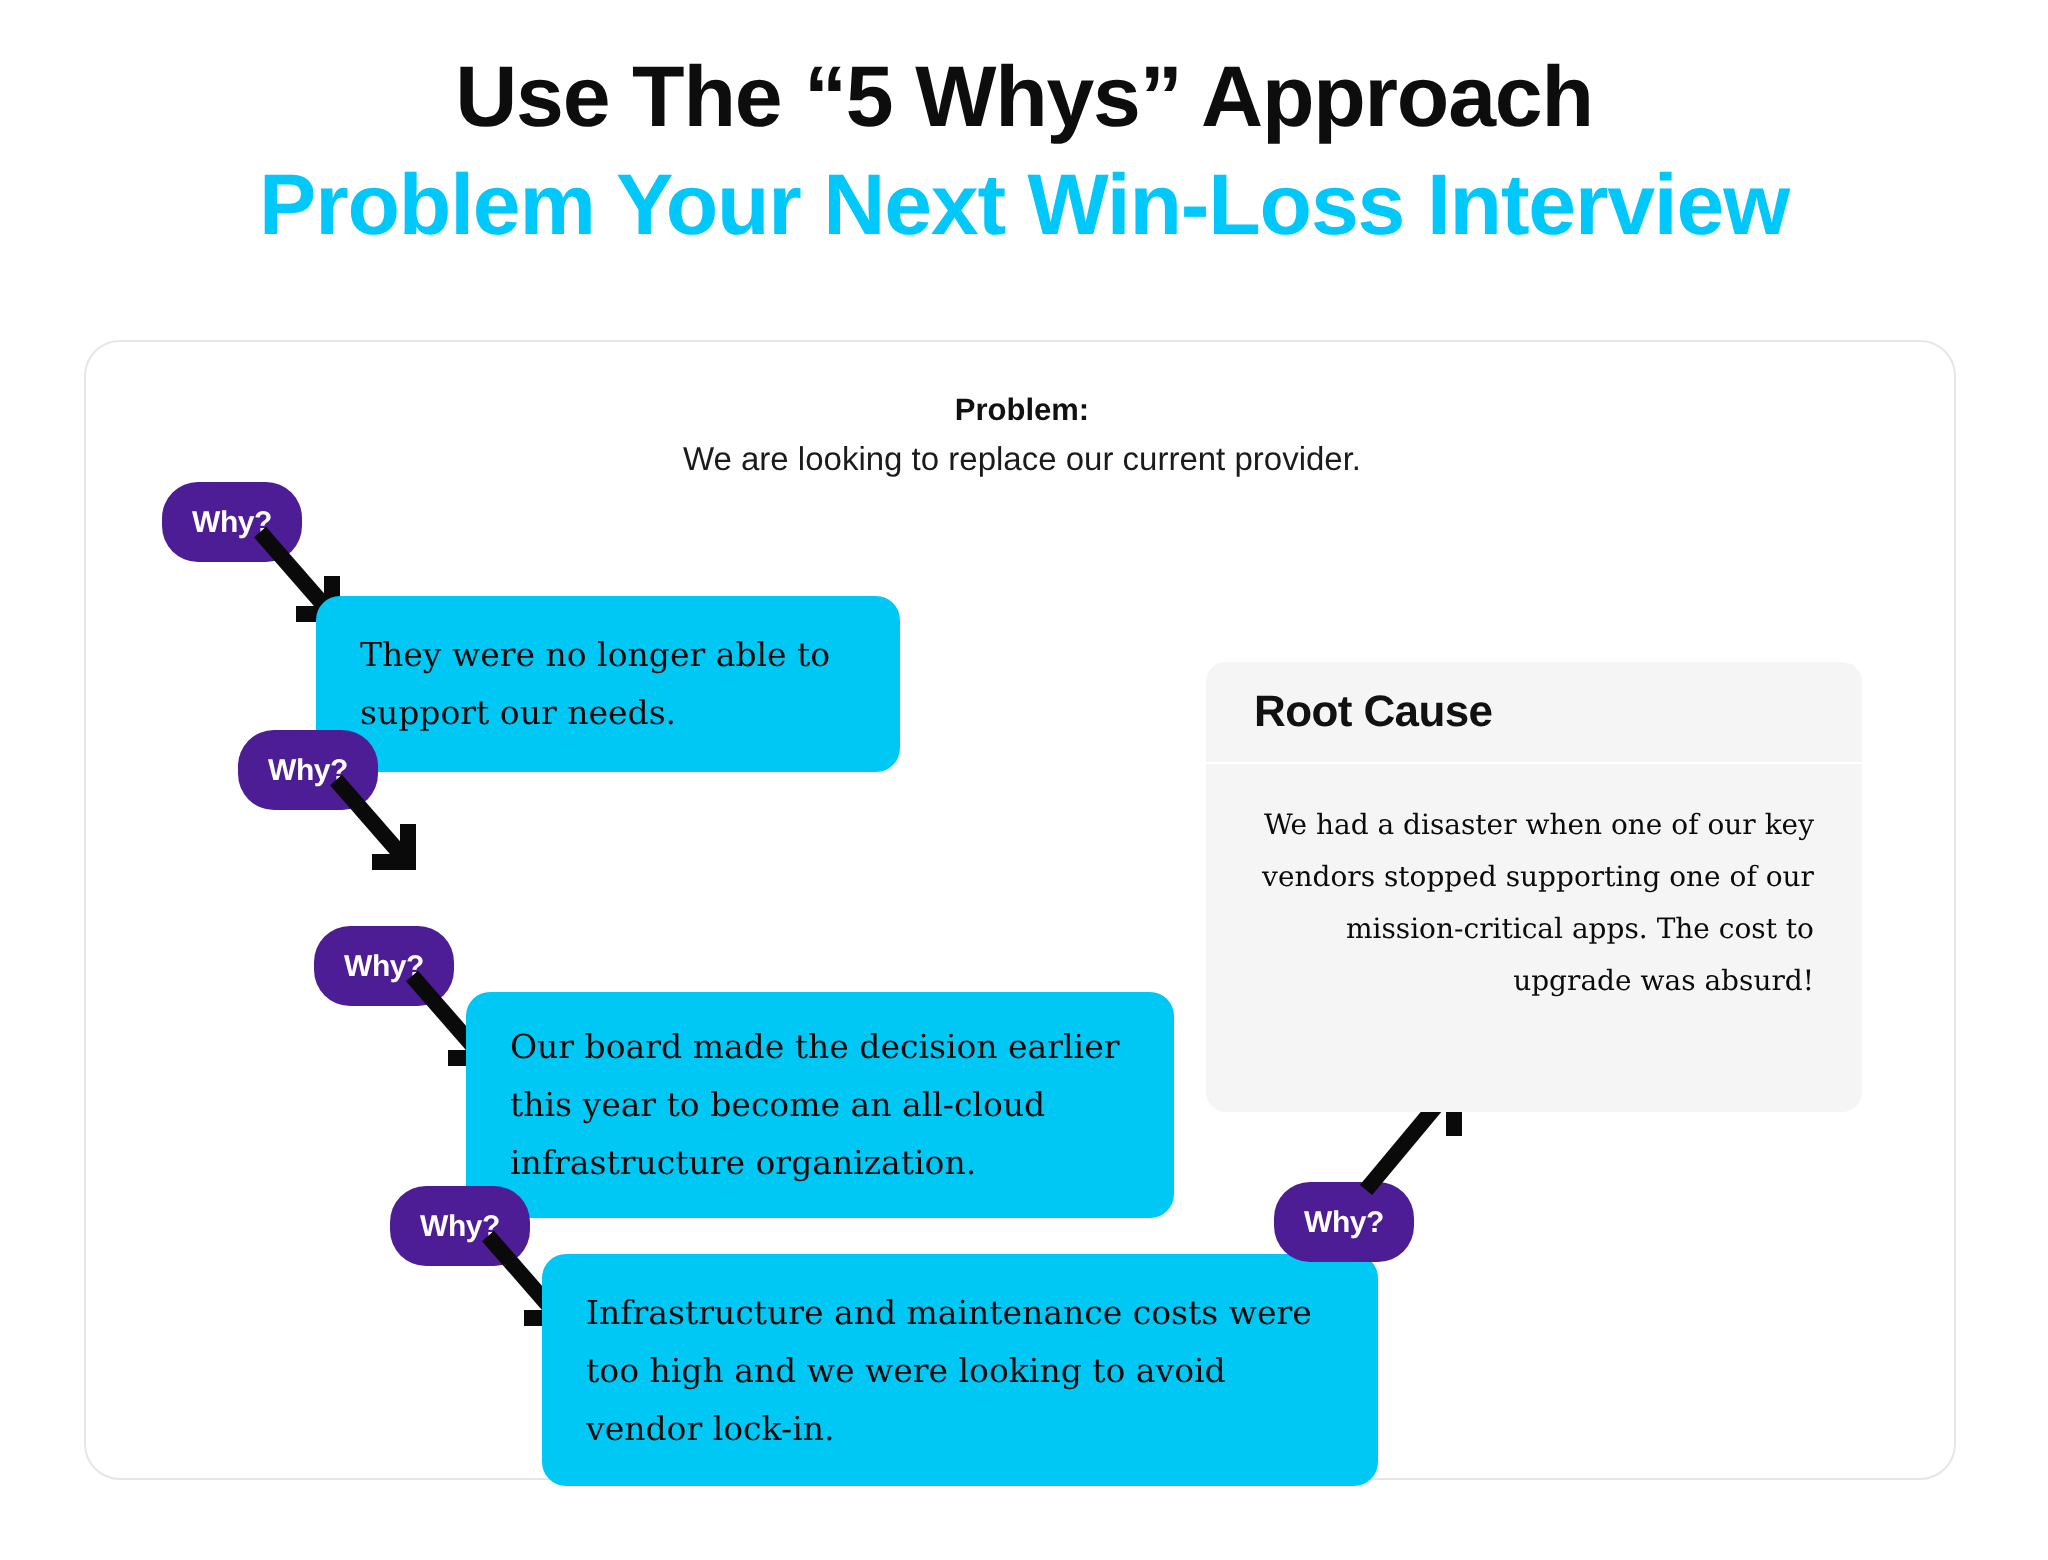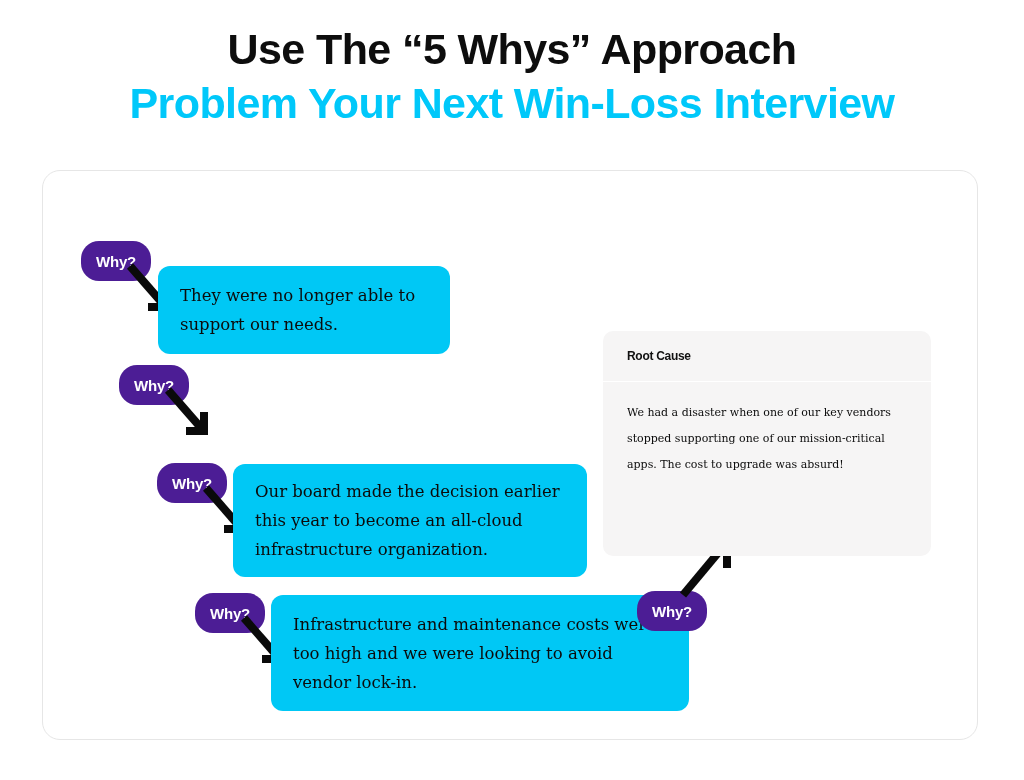--- a/index.html
+++ b/index.html
@@ -74,20 +74,21 @@
   }
 
   
   .answer {
     position: absolute;
     background: #00c8f5;
     border-radius: 12px;
     box-sizing: border-box;
     display: flex;
     align-items: center;
+    margin-top: 32px;
   }
   .answer-text {
     font-family: "DejaVu Serif", "Liberation Serif", serif;
     font-size: 16.5px;
     line-height: 29px;
     color: #0b0b0b;
     padding: 0 22px;
     display: block;
   }
 
@@ -148,46 +149,51 @@
   .rootcause-head {
     height: 51px;
     box-sizing: border-box;
     border-bottom: 1.5px solid #ffffff;
     display: flex;
     align-items: center;
     padding: 0 24px;
   }
   .rootcause-title {
     font-family: "Liberation Sans", sans-serif;
-    font-size: 12px;
+    font-size: 22px;
     font-weight: bold;
     color: #111111;
     letter-spacing: -0.3px;
   }
   .rootcause-body {
     padding: 18px 24px 0 24px;
   }
   .rootcause-text {
     font-family: "DejaVu Serif", "Liberation Serif", serif;
-    font-size: 11px;
+    font-size: 14px;
     line-height: 26px;
     color: #0b0b0b;
     display: block;
+    text-align: right;
   }
 </style>
 </head>
 <body>
 
 <div class="title-block">
   <span class="title-line title-line-1">Use The “5 Whys” Approach</span>
   <span class="title-line title-line-2">Problem Your Next Win-Loss Interview</span>
 </div>
 
 <div class="board">
 
+  <div class="problem">
+    <span class="problem-label">Problem:</span>
+    <span class="problem-text">We are looking to replace our current provider.</span>
+  </div>
 
   <div class="why why-1">
     <span class="why-label">Why?</span>
   </div>
   <svg class="arrow-svg arrow-1" width="60" height="60" viewBox="0 0 60 60">
     <path d="M2 0 L36 39" stroke="#0a0a0a" stroke-width="8" fill="none" stroke-linecap="butt"></path>
     <path d="M20 41 L38 41 L38 22" stroke="#0a0a0a" stroke-width="8" fill="none" stroke-linejoin="miter"></path>
   </svg>
   <div class="answer answer-1">
     <span class="answer-text">They were no longer able to support our needs.</span>

